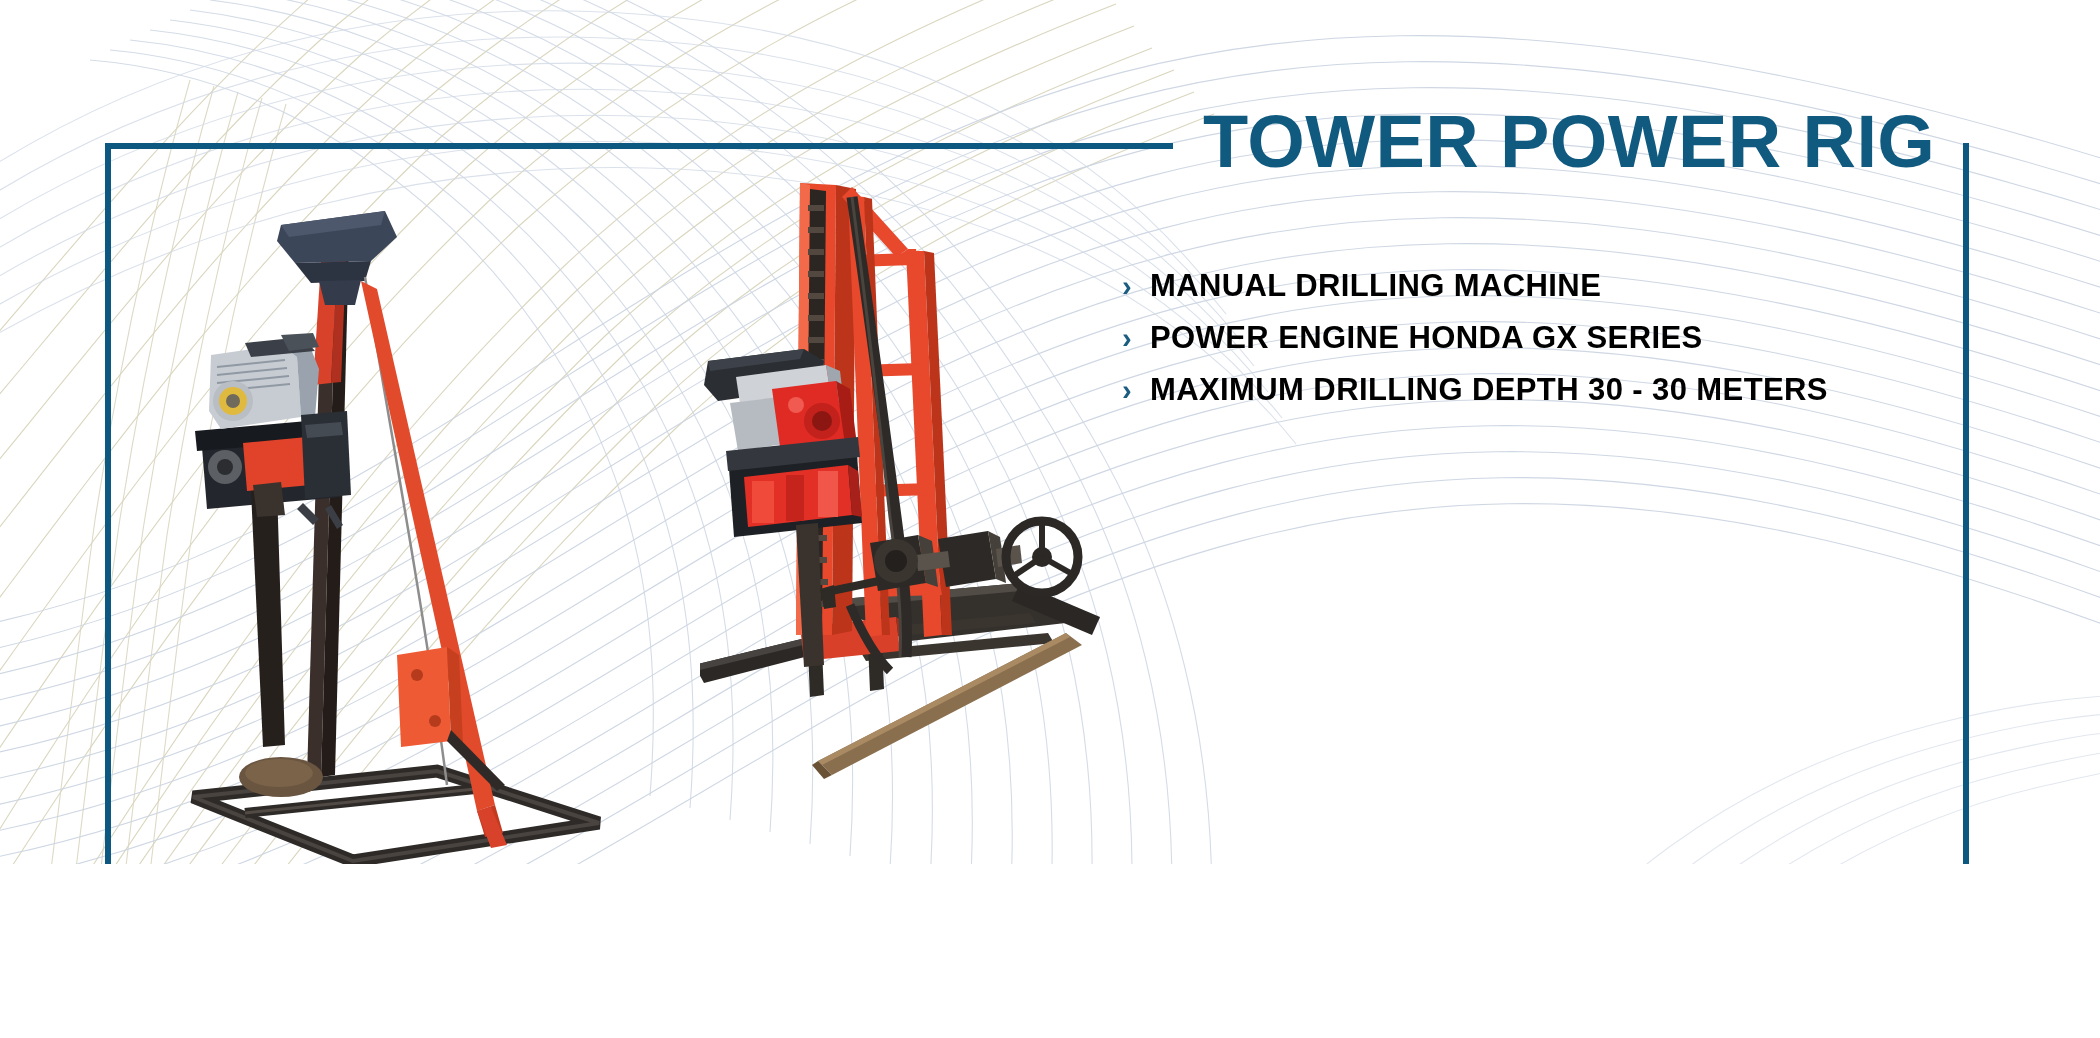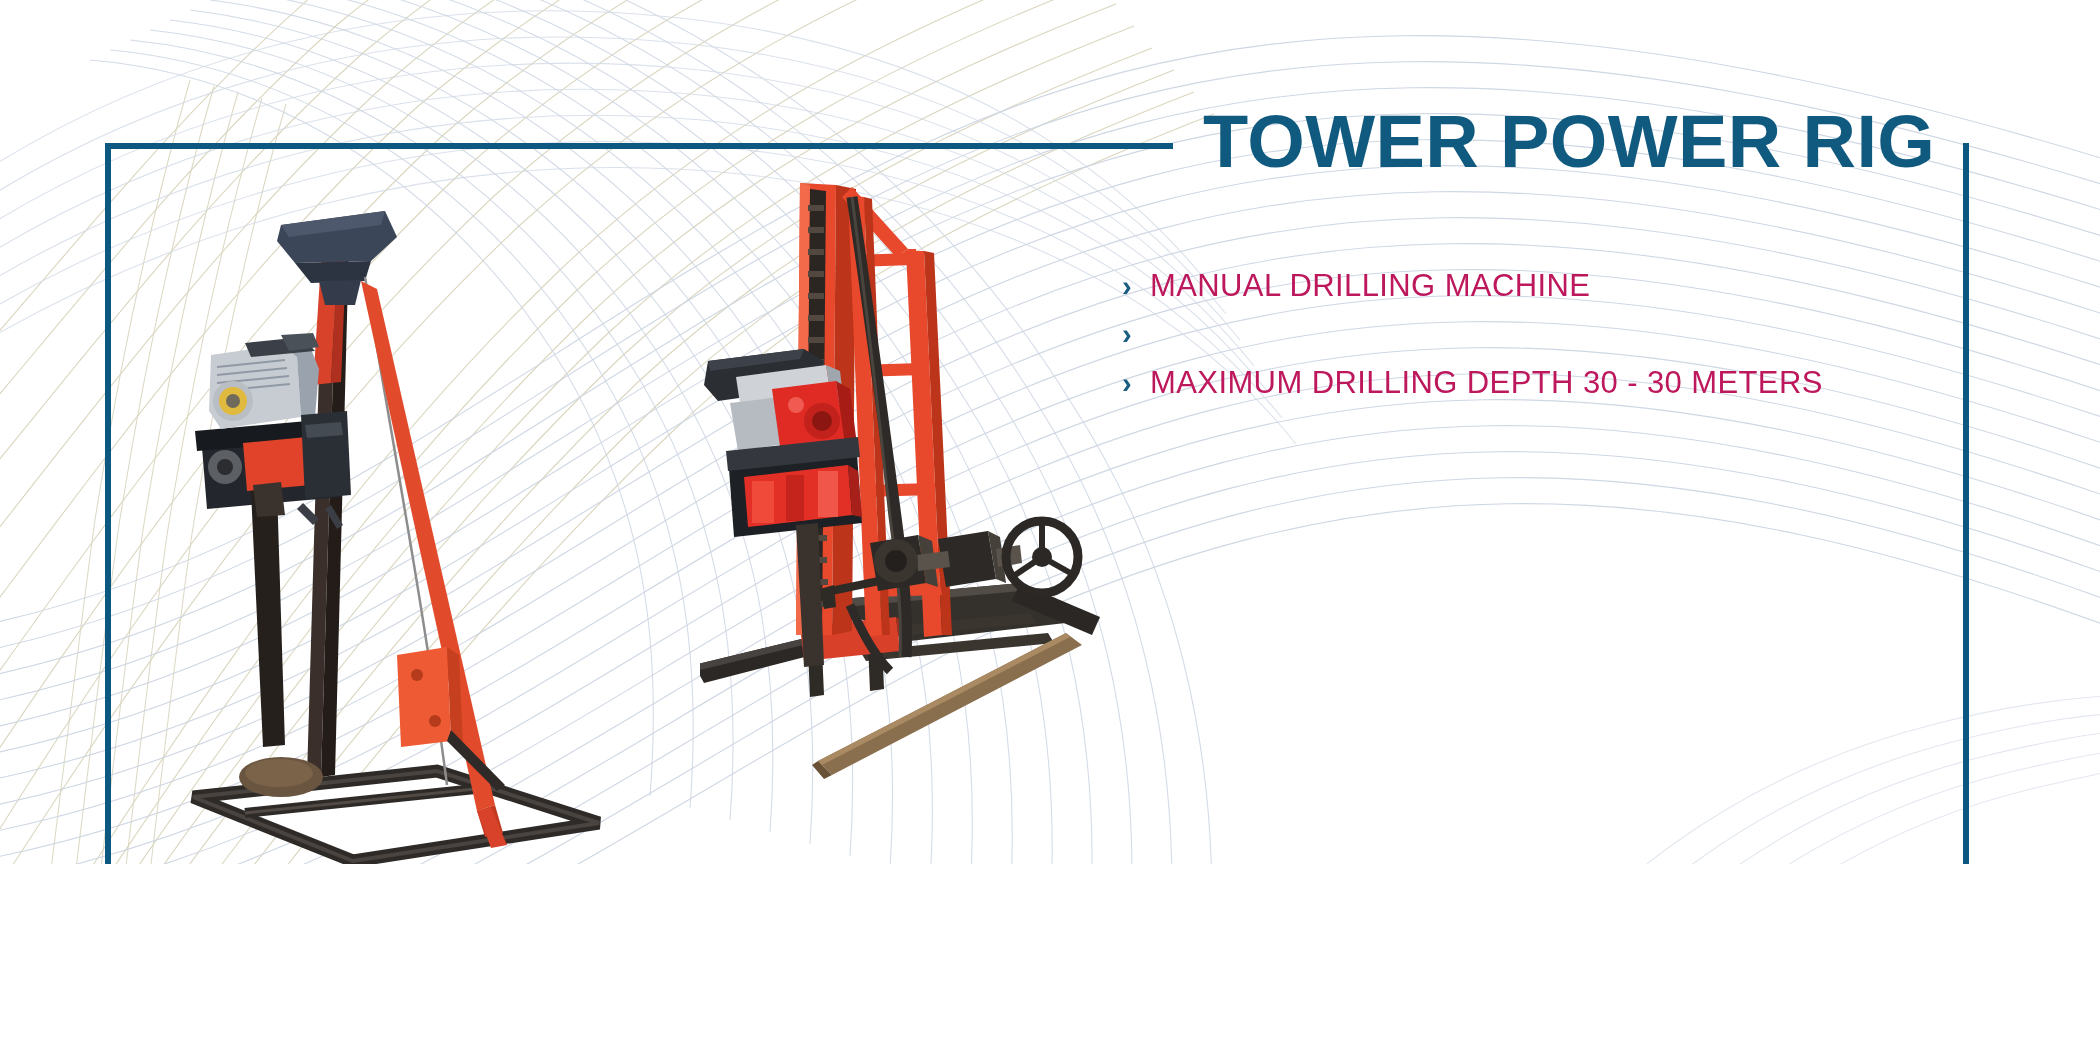--- a/index.html
+++ b/index.html
@@ -30,23 +30,23 @@
 
   
   .bullets{position:absolute;left:1122px;top:268px;z-index:5;}
   .bullet-row{display:flex;align-items:baseline;margin-bottom:16px;white-space:nowrap;}
   .chev{
     display:inline-block;width:24px;
     font-size:29px;font-weight:bold;color:#1b5d80;line-height:1;
     margin-right:4px;
   }
   .bullet-text{
-    font-size:31px;color:#be185d;letter-spacing:0.4px;
+    font-size:31px;color:#000000;letter-spacing:0.4px;
     font-family:"Liberation Sans", sans-serif;
-    font-weight:400;
+    font-weight:700;
   }
 
   
   .photo{position:absolute;z-index:4;}
   #rig-left{left:185px;top:185px;width:420px;height:700px;}
   #rig-right{left:700px;top:165px;width:430px;height:740px;}
 </style>
 </head>
 <body>
 
@@ -369,20 +369,21 @@
 
   <div class="title">TOWER POWER RIG</div>
 
   <div class="bullets">
     <div class="bullet-row">
       <span class="chev">›</span>
       <span class="bullet-text">MANUAL DRILLING MACHINE</span>
     </div>
     <div class="bullet-row">
       <span class="chev">›</span>
+      <span class="bullet-text">POWER ENGINE HONDA GX SERIES</span>
     </div>
     <div class="bullet-row">
       <span class="chev">›</span>
       <span class="bullet-text">MAXIMUM DRILLING DEPTH 30 - 30 METERS</span>
     </div>
   </div>
 
 </div>
 
 </body></html>

